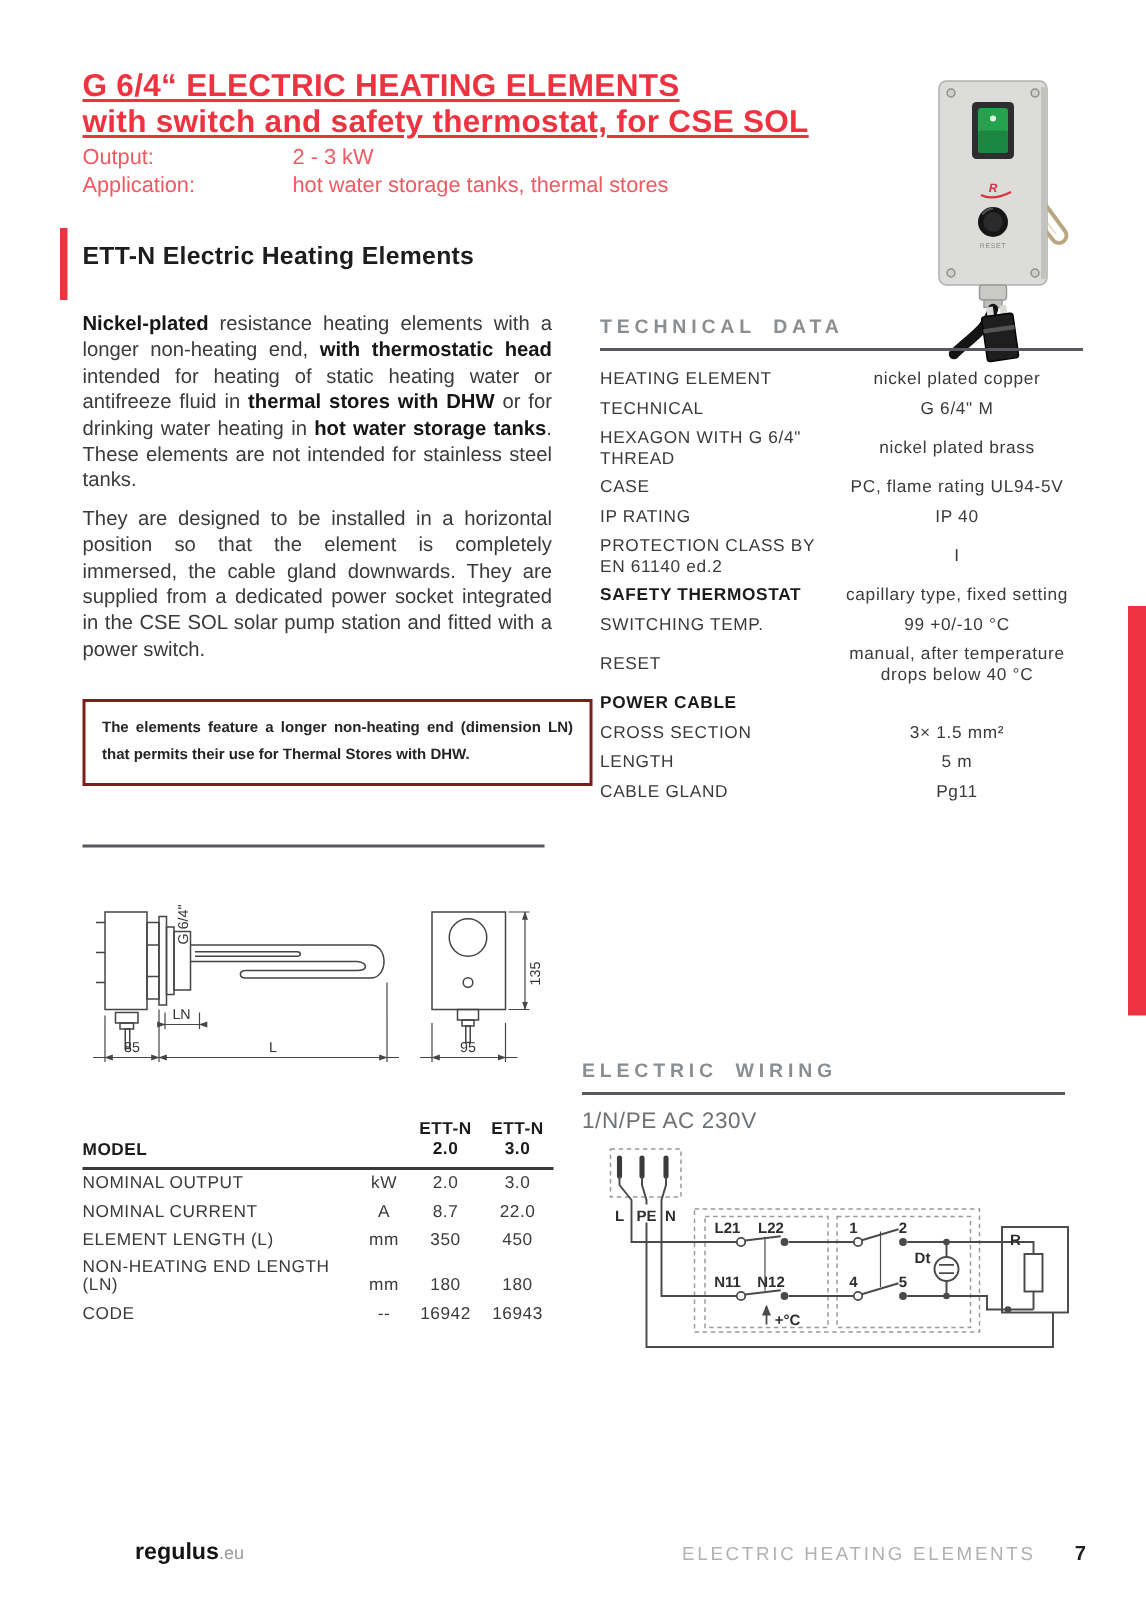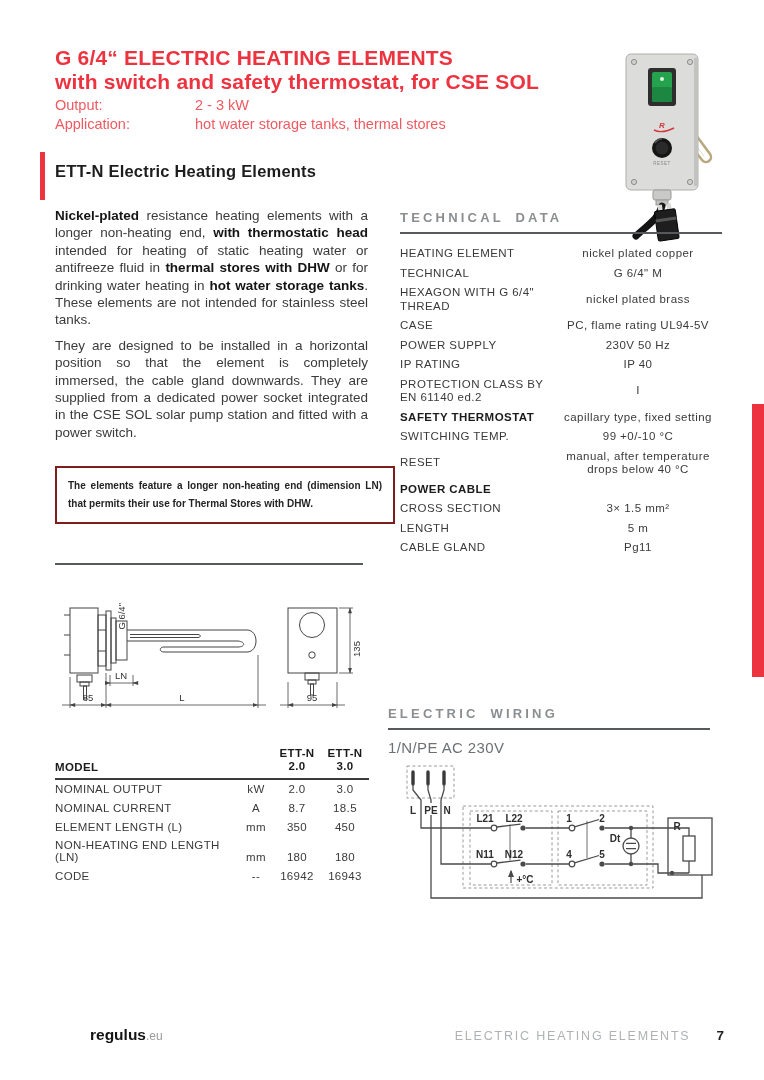--- a/index.html
+++ b/index.html
@@ -1,20 +1,20 @@
 <!DOCTYPE html>
 <html lang="en"><head>
 <meta charset="utf-8">
 <style>
   html,body{margin:0;padding:0;background:#e9e9e9;}
   .page{position:relative;width:764px;height:1080px;background:#ffffff;margin:0 auto;
         font-family:"Liberation Sans",sans-serif;overflow:hidden;color:#3a3a3a;}
   
   .title{position:absolute;left:55px;top:46px;width:560px;font-size:21px;line-height:24px;
-         font-weight:bold;color:#EE3340;letter-spacing:.2px;}
+         font-weight:bold;color:#EE3340;letter-spacing:.2px;text-decoration:underline;}
   .specs{position:absolute;left:55px;top:96px;width:430px;font-size:14.5px;line-height:19px;color:#EF5A61;}
   .spec-row{display:grid;grid-template-columns:140px 1fr;}
   
   .ett-bar{position:absolute;left:40px;top:152px;width:5px;height:48px;background:#EE3340;}
   .ett-head{position:absolute;left:55px;top:162px;font-size:16.5px;font-weight:bold;color:#1d1d1d;letter-spacing:.2px;}
   
   .intro{position:absolute;left:55px;top:207px;width:313px;font-size:13.5px;line-height:17.4px;
          text-align:justify;color:#3a3a3a;}
   .intro p{margin:0 0 8px 0;}
   .intro b{color:#151515;}
@@ -144,24 +144,20 @@
           <span class="lbl">TECHNICAL</span>
           <span class="val">G 6/4" M</span>
         </div>
       <div class="trow">
           <span class="lbl">HEXAGON WITH G 6/4" THREAD</span>
           <span class="val">nickel plated brass</span>
         </div>
       <div class="trow">
           <span class="lbl">CASE</span>
           <span class="val">PC, flame rating UL94-5V</span>
-        </div>
-      <div class="trow">
-          <span class="lbl">POWER SUPPLY</span>
-          <span class="val">230V 50 Hz</span>
         </div>
       <div class="trow">
           <span class="lbl">IP RATING</span>
           <span class="val">IP 40</span>
         </div>
       <div class="trow">
           <span class="lbl">PROTECTION CLASS BY EN 61140 ed.2</span>
           <span class="val">I</span>
         </div>
       <div class="trow bold">
@@ -285,21 +281,21 @@
       <div class="mrow">
           <span>NOMINAL OUTPUT</span>
           <span class="c">kW</span>
           <span class="c">2.0</span>
           <span class="c">3.0</span>
         </div>
       <div class="mrow">
           <span>NOMINAL CURRENT</span>
           <span class="c">A</span>
           <span class="c">8.7</span>
-          <span class="c">18.5</span>
+          <span class="c">22.0</span>
         </div>
       <div class="mrow">
           <span>ELEMENT LENGTH (L)</span>
           <span class="c">mm</span>
           <span class="c">350</span>
           <span class="c">450</span>
         </div>
       <div class="mrow">
           <span>NON-HEATING END LENGTH (LN)</span>
           <span class="c">mm</span>

